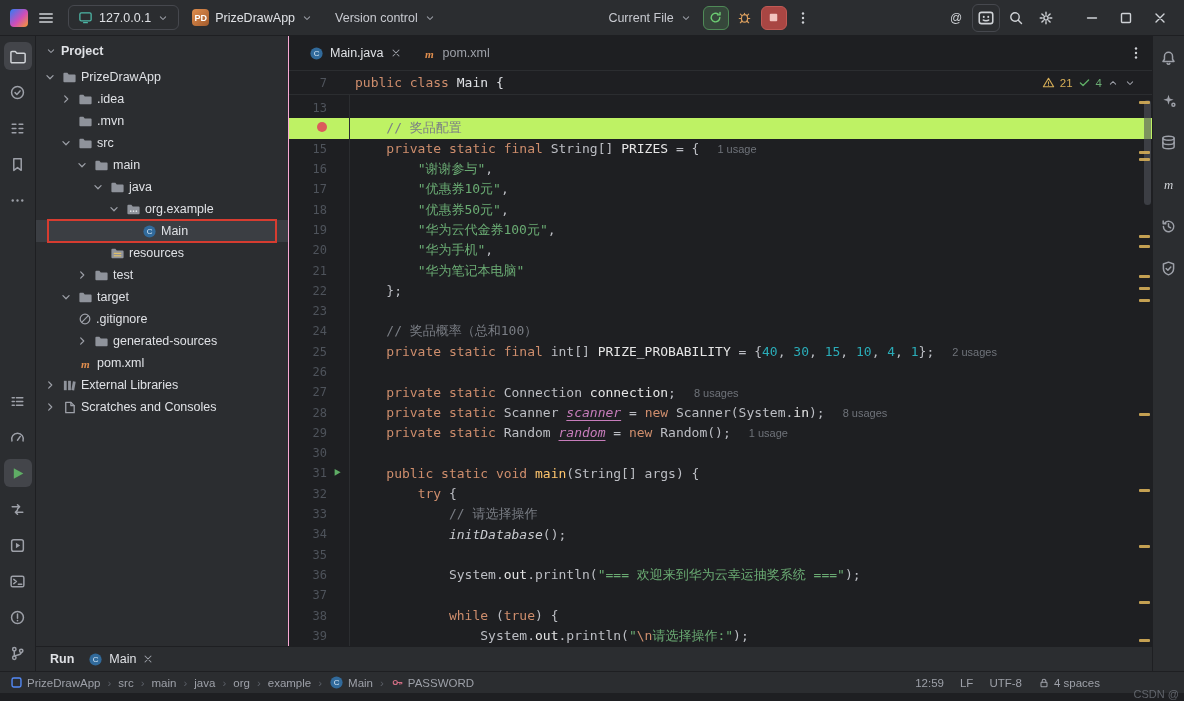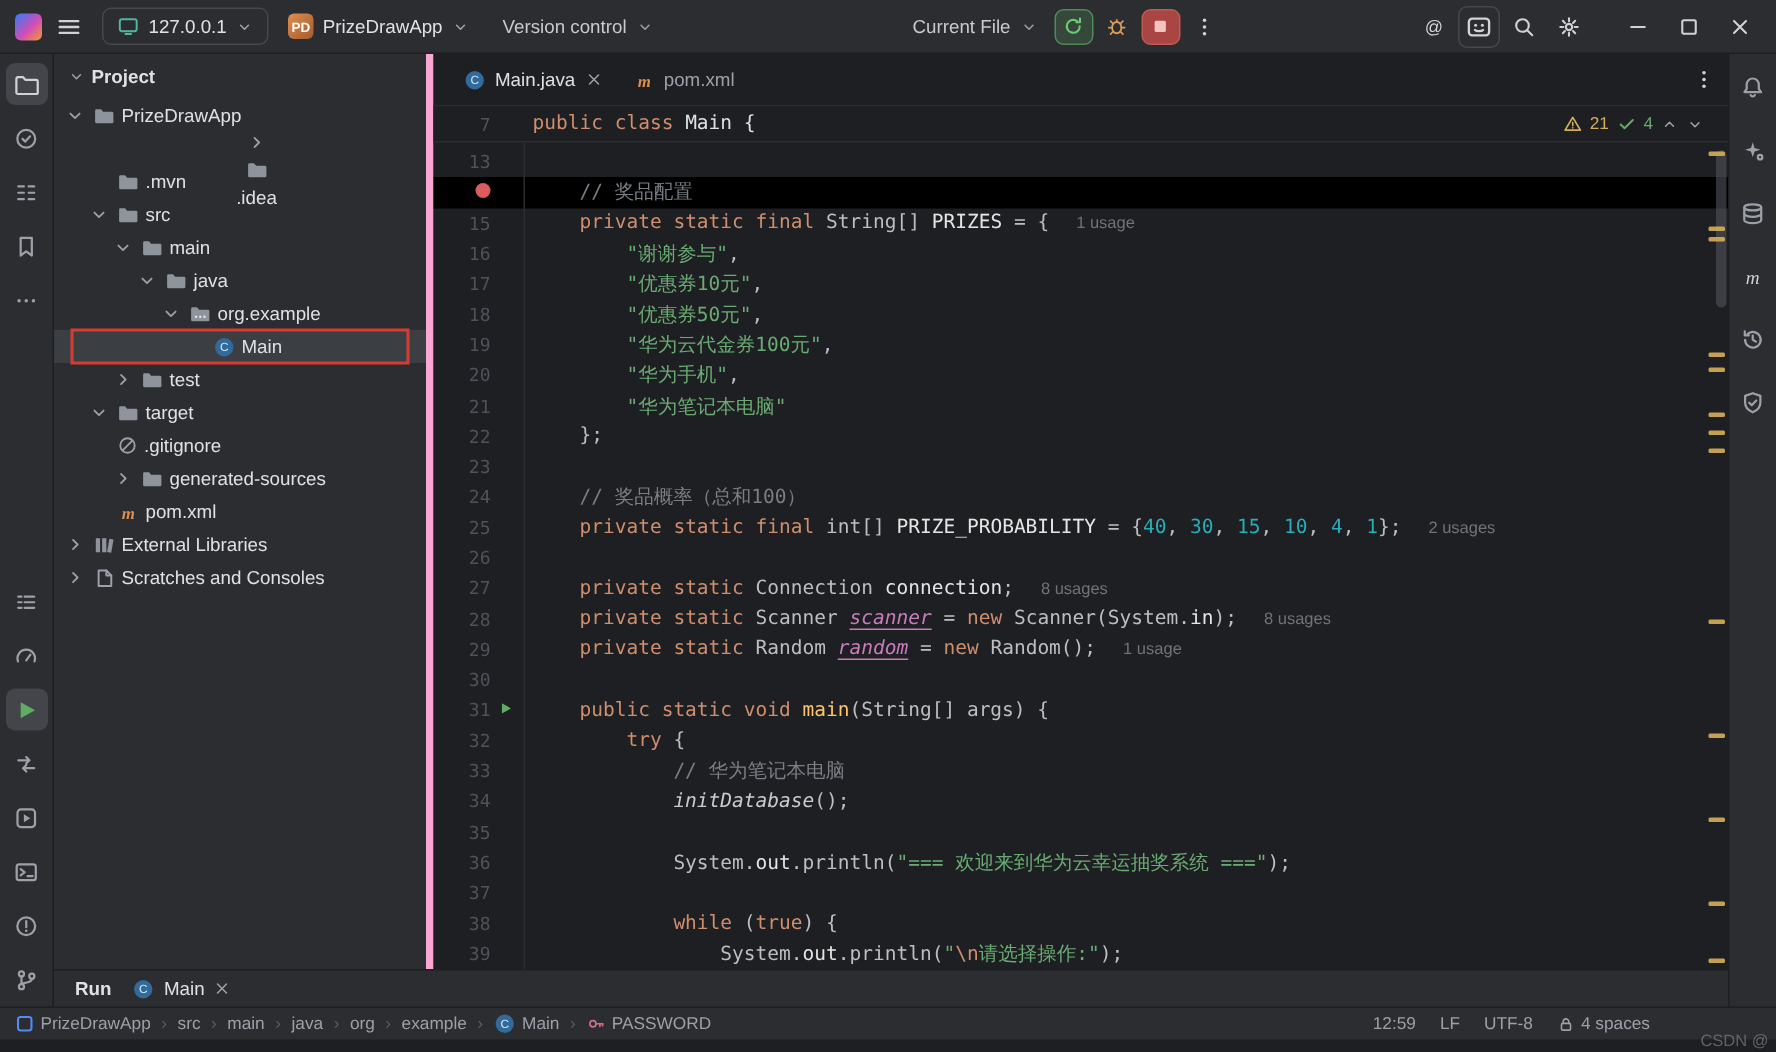--- a/index.html
+++ b/index.html
@@ -32,21 +32,21 @@
 
 .left-strip{grid-area:2/1/4/2;background:#2b2d30;border-right:1px solid #1e1f22;
   display:flex;flex-direction:column;align-items:center;padding:6px 0 4px;gap:8px}
 .right-strip{grid-area:2/4/4/5;background:#2b2d30;border-left:1px solid #1e1f22;
   display:flex;flex-direction:column;align-items:center;padding:8px 0;gap:14px}
 .strip-btn{width:28px;height:28px;display:flex;align-items:center;justify-content:center;border-radius:6px}
 .strip-btn.active{background:#43454a}
 .strip-spacer{flex:1}
 
 
-.project-panel{grid-area:2/2/3/3;background:#2b2d30;border-right:5px solid #f9a8d4;
+.project-panel{grid-area:2/2/3/3;background:#2b2d30;border-right:1px solid #f9a8d4;
   display:flex;flex-direction:column;font-size:12.5px;overflow:hidden}
 .panel-header{height:30px;flex:none;display:flex;align-items:center;gap:4px;padding:0 9px;font-weight:bold}
 .tree-row{height:22px;display:flex;align-items:center;gap:4px;white-space:nowrap;position:relative;cursor:default}
 .chev{width:16px;display:inline-flex;justify-content:center;flex:none}
 .tree-row.selected{background:#3b3e43}
 .tree-row.annotated::after{content:"";position:absolute;left:11px;right:11px;top:-1px;bottom:-1px;
   border:2px solid #d73c30;pointer-events:none}
 
 
 .editor{grid-area:2/3/3/4;background:#1e1f22;display:flex;flex-direction:column;min-width:0}
@@ -55,21 +55,21 @@
 .tab{display:flex;align-items:center;gap:6px;height:100%;padding:0 10px;color:#9da0a8}
 .tab.active{color:#dfe1e5}
 .tabs-kebab{margin-left:auto;margin-right:8px}
 .sticky{height:24px;flex:none;display:flex;align-items:center;background:#1e1f22;
   border-bottom:1px solid #2b2d30;font-family:"DejaVu Sans Mono",monospace;font-size:13px}
 .inspections{margin-left:auto;display:flex;align-items:center;gap:5px;padding-right:16px;
   font-family:"Liberation Sans",sans-serif;font-size:11.5px;color:#9da0a8}
 .code-area{flex:1;position:relative;overflow:hidden;padding-top:3px}
 .code-line{height:20.3px;display:flex;align-items:center;white-space:pre;
   font-family:"DejaVu Sans Mono",monospace;font-size:13px;color:#bcbec4}
-.code-line.hl{background:#000000}
+.code-line.hl{background:#bef264}
 .ln{width:38px;flex:none;text-align:right;color:#4e535b;font-size:12px;display:inline-block}
 .gut{width:22px;flex:none;display:inline-flex;align-items:center;justify-content:center}
 .code-text{padding-left:6px}
 .bp{width:10px;height:10px;border-radius:50%;background:#db5c5c;display:inline-block}
 .gutter-sep{position:absolute;left:60px;top:0;bottom:0;width:1px;background:#2b2d30}
 .scroll-thumb{position:absolute;right:1px;top:5px;width:7px;height:105px;background:#50545b;border-radius:4px;opacity:.6}
 .stripe-mark{position:absolute;right:2px;width:11px;height:3px;background:#d6ae58;border-radius:1px;opacity:.9}
 
 .t-kw{color:#cf8e6d}.t-str{color:#6aab73}.t-numlit{color:#2aacb8}.t-com{color:#7a7e85}
 .t-field{color:#e5e5e5;}
@@ -338,21 +338,21 @@
               <path d="M4.5 6.5 8 10l3.5-3.5" stroke="#9da0a8" stroke-width="1.4" fill="none" stroke-linecap="round" stroke-linejoin="round"></path>
             </svg>
           </span>
           <span class="icon">
             <svg width="15" height="15" viewBox="0 0 16 16" xmlns="http://www.w3.org/2000/svg">
               <path d="M1.5 4a1 1 0 0 1 1-1h3.2l1.5 1.8h6.3a1 1 0 0 1 1 1V12a1 1 0 0 1-1 1h-11a1 1 0 0 1-1-1z" fill="#8f939b"></path>
             </svg>
           </span>
           <span>PrizeDrawApp</span>
         </div>
-        <div class="tree-row" style="padding-left: 22px; flex-direction: column;">
+        <div class="tree-row" style="padding-left: 22px;">
           <span class="chev">
             <svg width="14" height="14" viewBox="0 0 16 16" xmlns="http://www.w3.org/2000/svg">
               <path d="M6.5 4.5 10 8l-3.5 3.5" stroke="#9da0a8" stroke-width="1.4" fill="none" stroke-linecap="round" stroke-linejoin="round"></path>
             </svg>
           </span>
           <span class="icon">
             <svg width="15" height="15" viewBox="0 0 16 16" xmlns="http://www.w3.org/2000/svg">
               <path d="M1.5 4a1 1 0 0 1 1-1h3.2l1.5 1.8h6.3a1 1 0 0 1 1 1V12a1 1 0 0 1-1 1h-11a1 1 0 0 1-1-1z" fill="#8f939b"></path>
             </svg>
           </span>
@@ -424,20 +424,31 @@
         </div>
         <div class="tree-row selected annotated" style="padding-left: 86px;">
           <span class="chev"></span>
           <span class="icon">
             <svg width="15" height="15" viewBox="0 0 16 16" xmlns="http://www.w3.org/2000/svg">
               <circle cx="8" cy="8" r="6.5" fill="#316a9b"></circle>
               <text x="8" y="11" text-anchor="middle" font-size="8.5" font-family="Liberation Sans, sans-serif" fill="#d6e8f7">C</text>
             </svg>
           </span>
           <span>Main</span>
+        </div>
+        <div class="tree-row" style="padding-left: 54px;">
+          <span class="chev"></span>
+          <span class="icon">
+            <svg width="15" height="15" viewBox="0 0 16 16" xmlns="http://www.w3.org/2000/svg">
+              <path d="M1.5 4a1 1 0 0 1 1-1h3.2l1.5 1.8h6.3a1 1 0 0 1 1 1V12a1 1 0 0 1-1 1h-11a1 1 0 0 1-1-1z" fill="#8f939b"></path>
+              <rect x="4" y="7.2" width="8" height="1.3" fill="#e0c06a"></rect>
+              <rect x="4" y="9.8" width="8" height="1.3" fill="#e0c06a"></rect>
+            </svg>
+          </span>
+          <span>resources</span>
         </div>
         <div class="tree-row" style="padding-left: 38px;">
           <span class="chev">
             <svg width="14" height="14" viewBox="0 0 16 16" xmlns="http://www.w3.org/2000/svg">
               <path d="M6.5 4.5 10 8l-3.5 3.5" stroke="#9da0a8" stroke-width="1.4" fill="none" stroke-linecap="round" stroke-linejoin="round"></path>
             </svg>
           </span>
           <span class="icon">
             <svg width="15" height="15" viewBox="0 0 16 16" xmlns="http://www.w3.org/2000/svg">
               <path d="M1.5 4a1 1 0 0 1 1-1h3.2l1.5 1.8h6.3a1 1 0 0 1 1 1V12a1 1 0 0 1-1 1h-11a1 1 0 0 1-1-1z" fill="#8f939b"></path>
@@ -602,21 +613,21 @@
           <div class="code-line"><span class="ln">25</span><span class="gut"></span><span class="code-text"><span class="t-plain">    </span><span class="t-kw">private static final </span><span class="t-plain">int[] </span><span class="t-field">PRIZE_PROBABILITY</span><span class="t-plain"> = {</span><span class="t-numlit">40</span><span class="t-plain">, </span><span class="t-numlit">30</span><span class="t-plain">, </span><span class="t-numlit">15</span><span class="t-plain">, </span><span class="t-numlit">10</span><span class="t-plain">, </span><span class="t-numlit">4</span><span class="t-plain">, </span><span class="t-numlit">1</span><span class="t-plain">};</span><span class="t-hint">2 usages</span></span></div>
           <div class="code-line"><span class="ln">26</span><span class="gut"></span><span class="code-text"></span></div>
           <div class="code-line"><span class="ln">27</span><span class="gut"></span><span class="code-text"><span class="t-plain">    </span><span class="t-kw">private static </span><span class="t-plain">Connection </span><span class="t-field">connection</span><span class="t-plain">;</span><span class="t-hint">8 usages</span></span></div>
           <div class="code-line"><span class="ln">28</span><span class="gut"></span><span class="code-text"><span class="t-plain">    </span><span class="t-kw">private static </span><span class="t-plain">Scanner </span><span class="t-fieldU">scanner</span><span class="t-plain"> = </span><span class="t-kw">new </span><span class="t-plain">Scanner(System.</span><span class="t-field">in</span><span class="t-plain">);</span><span class="t-hint">8 usages</span></span></div>
           <div class="code-line"><span class="ln">29</span><span class="gut"></span><span class="code-text"><span class="t-plain">    </span><span class="t-kw">private static </span><span class="t-plain">Random </span><span class="t-fieldU">random</span><span class="t-plain"> = </span><span class="t-kw">new </span><span class="t-plain">Random();</span><span class="t-hint">1 usage</span></span></div>
           <div class="code-line"><span class="ln">30</span><span class="gut"></span><span class="code-text"></span></div>
           <div class="code-line"><span class="ln">31</span><span class="gut"><svg width="12" height="12" viewBox="0 0 16 16" xmlns="http://www.w3.org/2000/svg">
                 <path d="M3.5 2.5l8 4.5-8 4.5z" fill="#5fad65"></path>
               </svg></span><span class="code-text"><span class="t-kw">    public static void </span><span class="t-mdecl">main</span><span class="t-plain">(String[] args) {</span></span></div>
           <div class="code-line"><span class="ln">32</span><span class="gut"></span><span class="code-text"><span class="t-plain">        </span><span class="t-kw">try</span><span class="t-plain"> {</span></span></div>
-          <div class="code-line"><span class="ln">33</span><span class="gut"></span><span class="code-text"><span class="t-com">            // 华为笔记本电脑</span></span></div>
+          <div class="code-line"><span class="ln">33</span><span class="gut"></span><span class="code-text"><span class="t-com">            // 请选择操作</span></span></div>
           <div class="code-line"><span class="ln">34</span><span class="gut"></span><span class="code-text"><span class="t-plain">            </span><span class="t-mcall">initDatabase</span><span class="t-plain">();</span></span></div>
           <div class="code-line"><span class="ln">35</span><span class="gut"></span><span class="code-text"></span></div>
           <div class="code-line"><span class="ln">36</span><span class="gut"></span><span class="code-text"><span class="t-plain">            System.</span><span class="t-field">out</span><span class="t-plain">.println(</span><span class="t-str">"=== 欢迎来到华为云幸运抽奖系统 ==="</span><span class="t-plain">);</span></span></div>
           <div class="code-line"><span class="ln">37</span><span class="gut"></span><span class="code-text"></span></div>
           <div class="code-line"><span class="ln">38</span><span class="gut"></span><span class="code-text"><span class="t-plain">            </span><span class="t-kw">while</span><span class="t-plain"> (</span><span class="t-kw">true</span><span class="t-plain">) {</span></span></div>
           <div class="code-line"><span class="ln">39</span><span class="gut"></span><span class="code-text"><span class="t-plain">                System.</span><span class="t-field">out</span><span class="t-plain">.println(</span><span class="t-str">"</span><span class="t-esc">\n</span><span class="t-str">请选择操作:"</span><span class="t-plain">);</span></span></div>
         </div>
       <div class="gutter-sep"></div>
       <div class="scroll-thumb"></div>
       <div id="stripe-marks">

